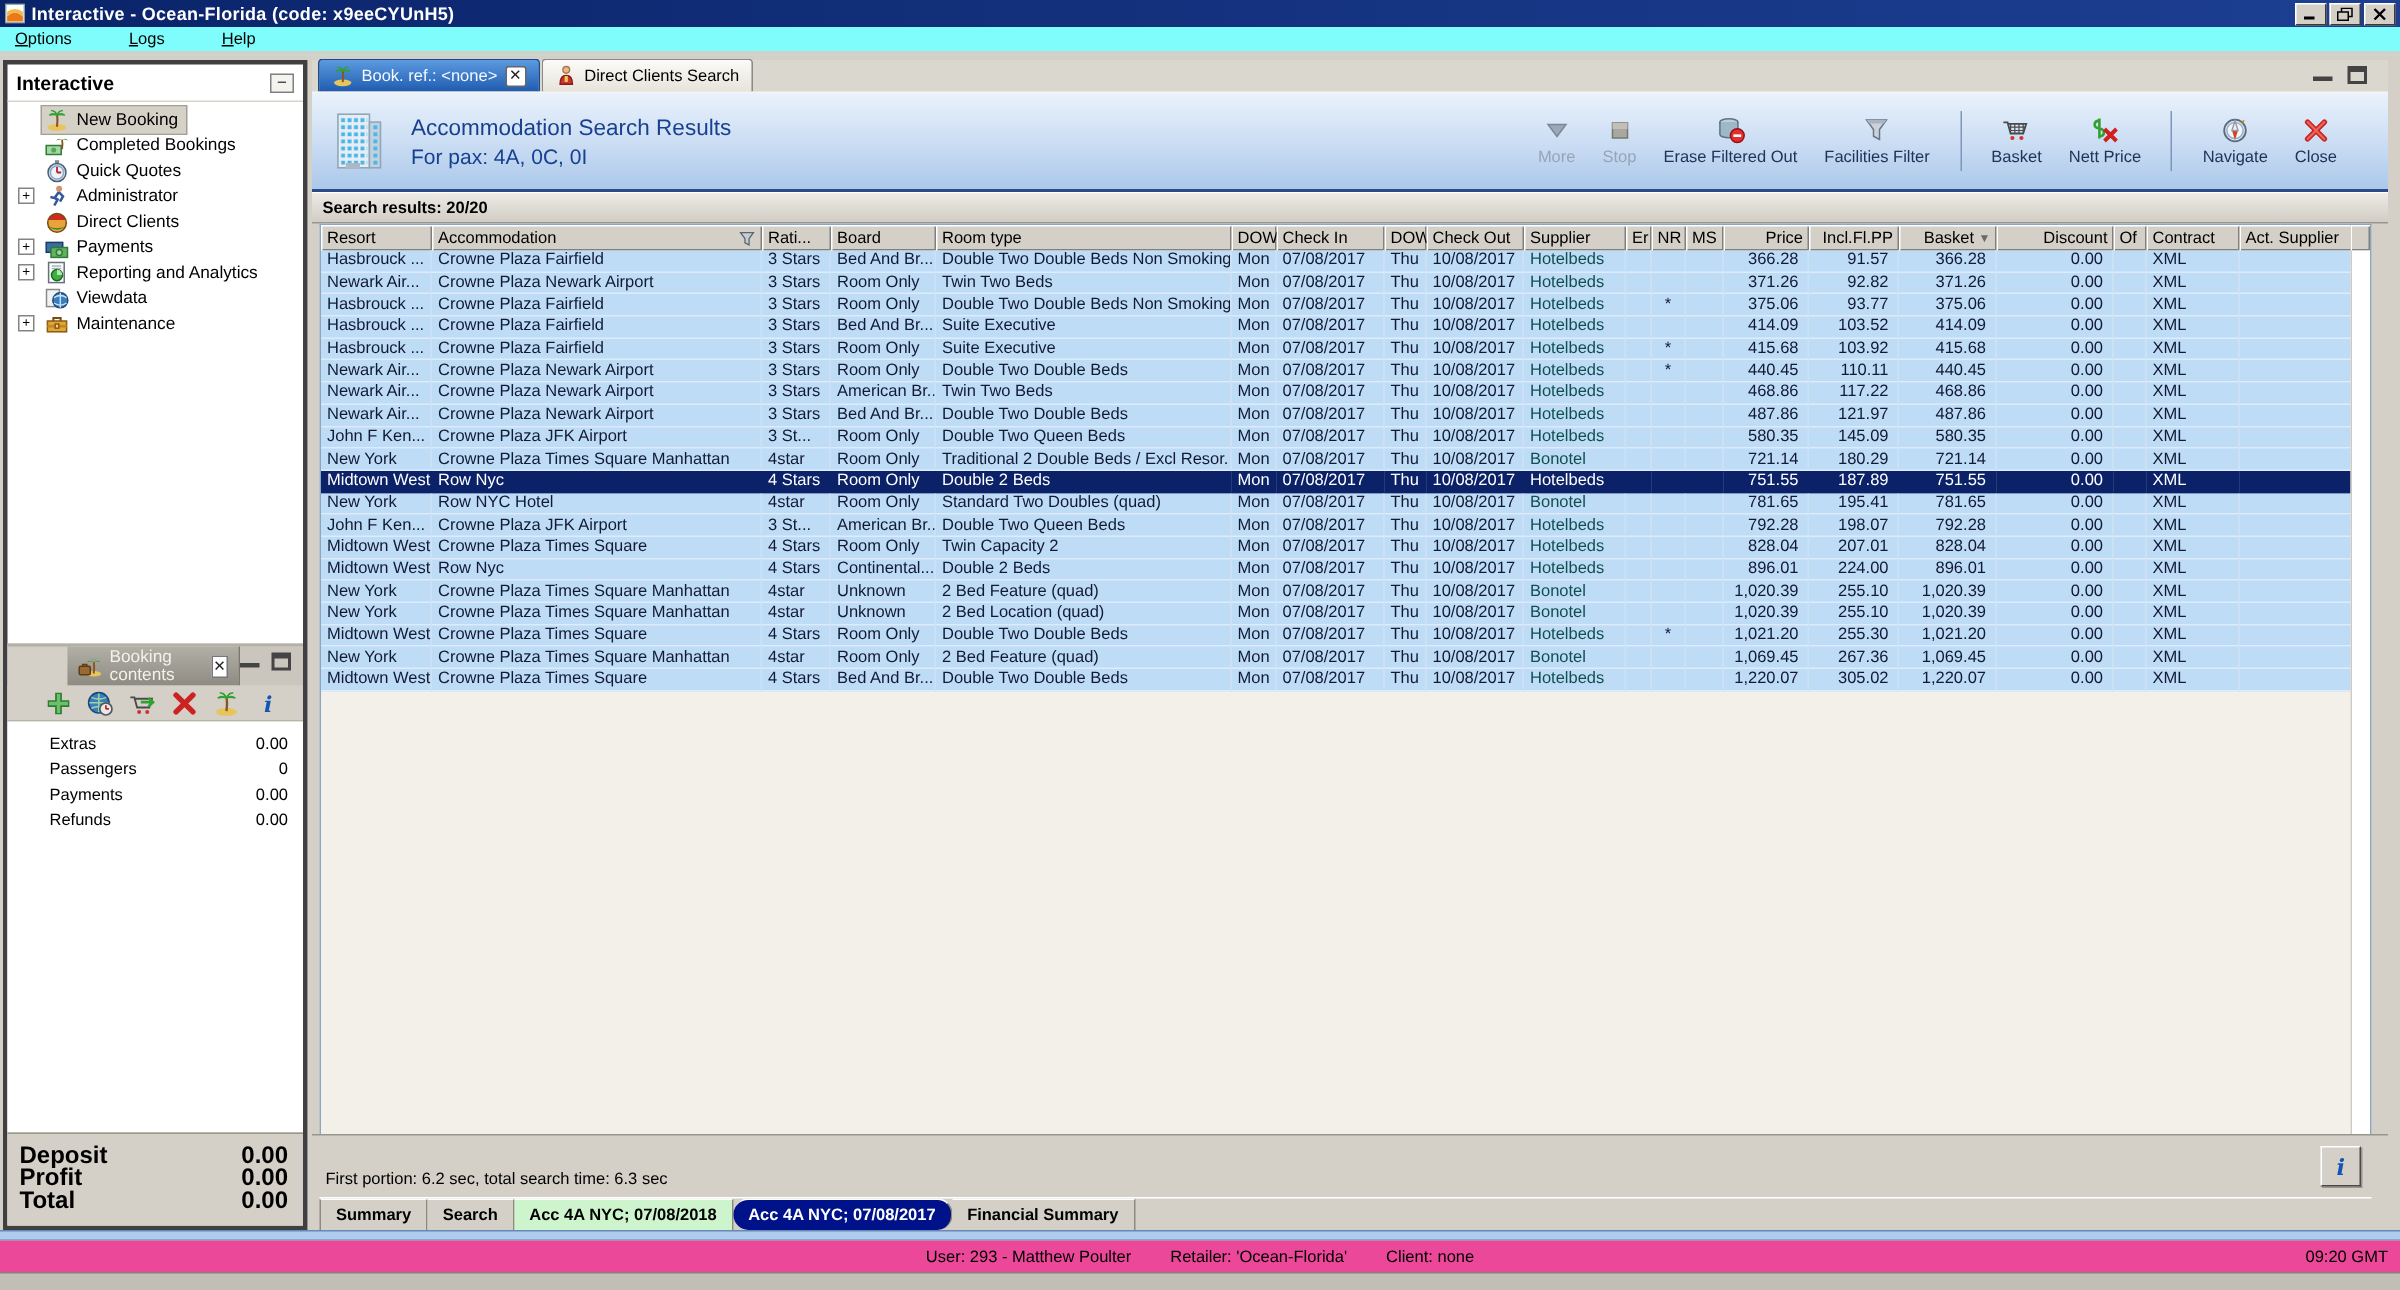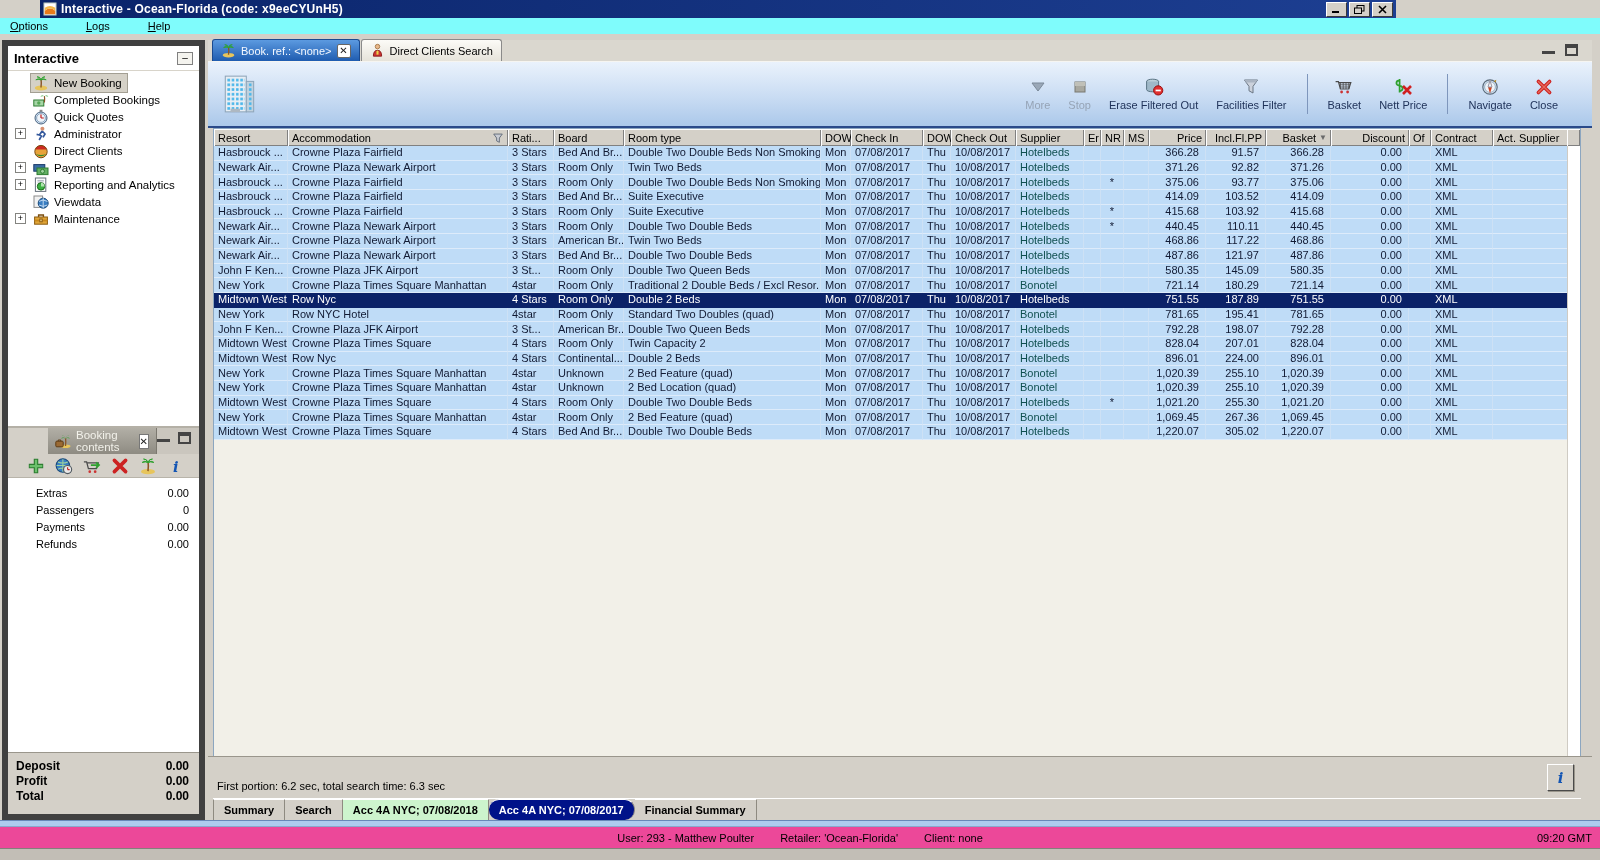--- a/index.html
+++ b/index.html
@@ -1,31 +1,31 @@
 <!DOCTYPE html>
 <html><head>
 <meta charset="utf-8">
 <style>
   * { margin:0; padding:0; box-sizing:border-box; }
   html,body { width:1600px; height:860px; overflow:hidden; }
   body { font-family:"Liberation Sans", sans-serif; font-size:11px; background:#d4d0c8; position:relative; color:#000; }
   svg { display:block; }
 
   
-  .titlebar { position:absolute; left:0; top:0; width:1356px; height:18px; background:linear-gradient(90deg,#0a246a,#1d3f92); display:flex; align-items:center; padding:0 3px;margin-left:40px; }
+  .titlebar { position:absolute; left:0; top:0; width:1600px; height:18px; background:linear-gradient(90deg,#0a246a,#1d3f92); display:flex; align-items:center; padding:0 3px; }
   .app-icon { width:14px; height:14px; margin-right:4px; }
   .title-text { color:#fff; font-weight:bold; font-size:12px; letter-spacing:.2px; }
   .win-btns { margin-left:auto; display:flex; gap:2px; }
   .winbtn { width:21px; height:15px; background:#d4d0c8; border:1px solid; border-color:#fff #3a3a3a #3a3a3a #fff; display:flex; align-items:center; justify-content:center; cursor:pointer; }
   .menubar { position:absolute; left:0; top:18px; width:1600px; height:19px; background:#7ffcfc; display:flex; align-items:center; padding-left:8px; gap:12px; border-bottom:3px solid #d4d0c8; }
   .menu-item { padding:1px 10px 2px 2px; margin-right:14px; cursor:default; }
   .menu-item::first-letter { text-decoration:underline; }
 
   
-  .sidebar { position:absolute; left:2px; top:40px; width:203px; bottom:40px; background:#fff; border:6px solid #404040; display:flex; flex-direction:column; }
+  .sidebar { position:absolute; left:2px; top:40px; width:203px; bottom:40px; background:#fff; border:3px solid #404040; display:flex; flex-direction:column; }
   .sb-header { height:25px; display:flex; align-items:center; padding:0 6px; border-bottom:1px solid #d8d4ca; }
   .sb-title { font-weight:bold; font-size:13px; }
   .collapse-btn { margin-left:auto; width:16px; height:13px; border:1px solid #808080; background:#f4f3ee; font-size:10px; line-height:10px; text-align:center; cursor:pointer; }
   .tree { flex:1; padding-top:3px; overflow:hidden; }
   .tree-row { display:flex; align-items:center; height:17px; padding-left:7px; cursor:default; }
   .expand-box { width:11px; height:11px; border:1px solid #848480; background:#fff; font-size:9px; line-height:9px; text-align:center; color:#000; margin-right:5px; flex:0 0 11px; cursor:pointer; }
   .expand-spacer { width:16px; flex:0 0 16px; }
   .item-body { display:flex; align-items:center; gap:5px; padding:1px 5px 1px 2px; }
   .item-body.selected { background:#d5d1c7; outline:1px solid #a39f93; }
   .tree-icon { width:16px; height:16px; flex:0 0 16px; }
@@ -41,21 +41,21 @@
   .mini-glyph { width:13px; height:10px; border-bottom:3px solid #444; cursor:pointer; }
   .maxi-glyph { width:13px; height:12px; border:2px solid #444; border-top:4px solid #444; cursor:pointer; }
   .bp-toolbar { height:24px; display:flex; align-items:center; justify-content:flex-end; gap:10px; padding-right:14px; background:#d4d0c8; border-bottom:1px solid #b8b4aa; }
   .bp-tool { width:18px; height:18px; cursor:pointer; }
   .bp-tool svg { width:18px; height:18px; }
   .bp-list { flex:1; background:#fff; padding:6px 8px 0 8px; }
   .bp-row { display:flex; height:17px; align-items:center; }
   .bp-row .lbl { margin-left:20px; }
   .bp-row .val { margin-left:auto; margin-right:2px; }
   .bp-totals { height:62px; background:#d4d0c8; border-top:1px solid #9a968c; padding:6px 10px 0 8px; }
-  .tot-row { display:flex; height:15px; font-weight:bold; font-size:12px; }
+  .tot-row { display:flex; height:15px; font-weight:bold; font-size:16px; }
   .tot-row .val { margin-left:auto; }
 
   
   .mainpanel { position:absolute; left:208px; top:40px; right:8px; bottom:40px; display:flex; flex-direction:column; background:#d4d0c8; }
   .tabstrip { height:22px; display:flex; align-items:flex-end; background:#dad7cf; border-bottom:1px solid #f6f5f1; position:relative; }
   .main-tab { height:22px; display:flex; align-items:center; gap:5px; padding:0 8px; border:1px solid #8a8a8a; border-bottom:none; border-radius:3px 3px 0 0; background:linear-gradient(#fcfbf7,#e6e3da); margin-right:1px; cursor:pointer; white-space:nowrap; }
   .main-tab.active { background:linear-gradient(#5c9ae0,#1f5cb0); color:#f4f8ff; border-color:#1a4a90; }
   .main-tab .tab-ico, .main-tab .tab-ico svg { width:15px; height:15px; }
   .main-tab .tab-close { width:14px; height:14px; background:#fff; border:1px solid #666; color:#222; font-size:10px; line-height:12px; text-align:center; border-radius:2px; cursor:pointer; }
   .panel-btns { position:absolute; right:14px; top:4px; display:flex; gap:10px; }
@@ -397,20 +397,24 @@
               <rect x="0.9" y="1" width="2.5" height="2.5" fill="#49b6ea"></rect>
             </pattern>
           </defs>
           <rect x="3" y="3" width="20" height="34" fill="#e8eef4" stroke="#8fa6ba"></rect>
           <rect x="4.4" y="4.4" width="17.2" height="31" fill="url(#bw)"></rect>
           <rect x="23" y="8" width="7" height="29" fill="#c2d2de" stroke="#8fa6ba"></rect>
           <rect x="24.2" y="9.6" width="4.6" height="26" fill="url(#bw)"></rect>
           <rect x="8" y="34" width="9" height="3.2" fill="#aeb8c2"></rect>
         </svg>
       </span>
+    <span class="banner-titles">
+      <div class="banner-title">Accommodation Search Results</div>
+      <div class="banner-sub">For pax: 4A, 0C, 0I</div>
+    </span>
     <span class="banner-toolbar" id="toolbar-host">
         <button class="tb-btn disabled">
           <span class="tb-ico">
             <svg viewBox="0 0 20 20">
               <path d="M4 6 L16 6 L10 14 Z" fill="#9aa8b8" stroke="#7a8898"></path>
             </svg>
           </span>
           <span>More</span>
         </button>
         <button class="tb-btn disabled">
@@ -481,20 +485,23 @@
             <svg viewBox="0 0 20 20">
               <path d="M4.4 4.4 L15.6 15.6 M15.6 4.4 L4.4 15.6" stroke="#cc2222" stroke-width="3.6" stroke-linecap="round"></path>
               <path d="M4.4 4.4 L15.6 15.6 M15.6 4.4 L4.4 15.6" stroke="#e86a5a" stroke-width="1.4" stroke-linecap="round"></path>
             </svg>
           </span>
           <span>Close</span>
         </button>
       </span>
   </div>
 
+  <div class="results-bar">
+    <span>Search results: 20/20</span>
+  </div>
 
   <div class="table-area">
     <table class="grid">
       <colgroup id="grid-cols">
           <col style="width: 74px;">
           <col style="width: 220px;">
           <col style="width: 46px;">
           <col style="width: 70px;">
           <col style="width: 197px;">
           <col style="width: 30px;">

